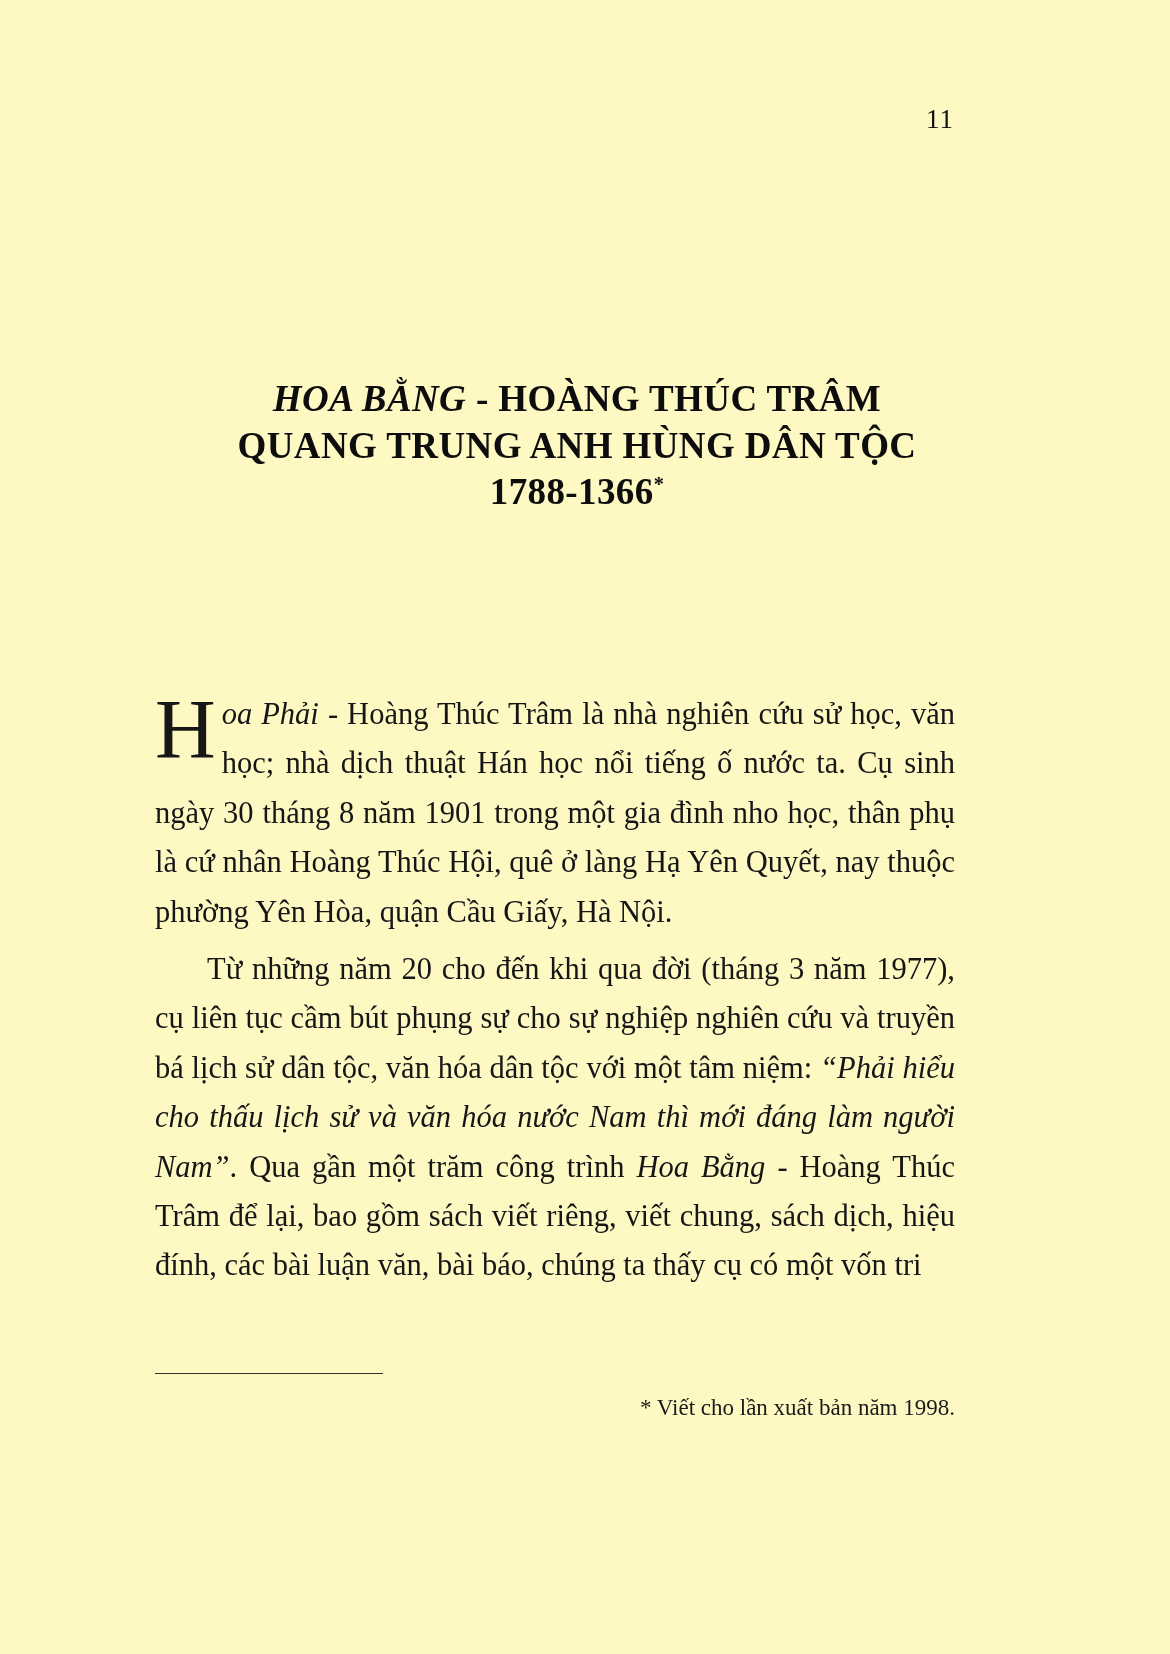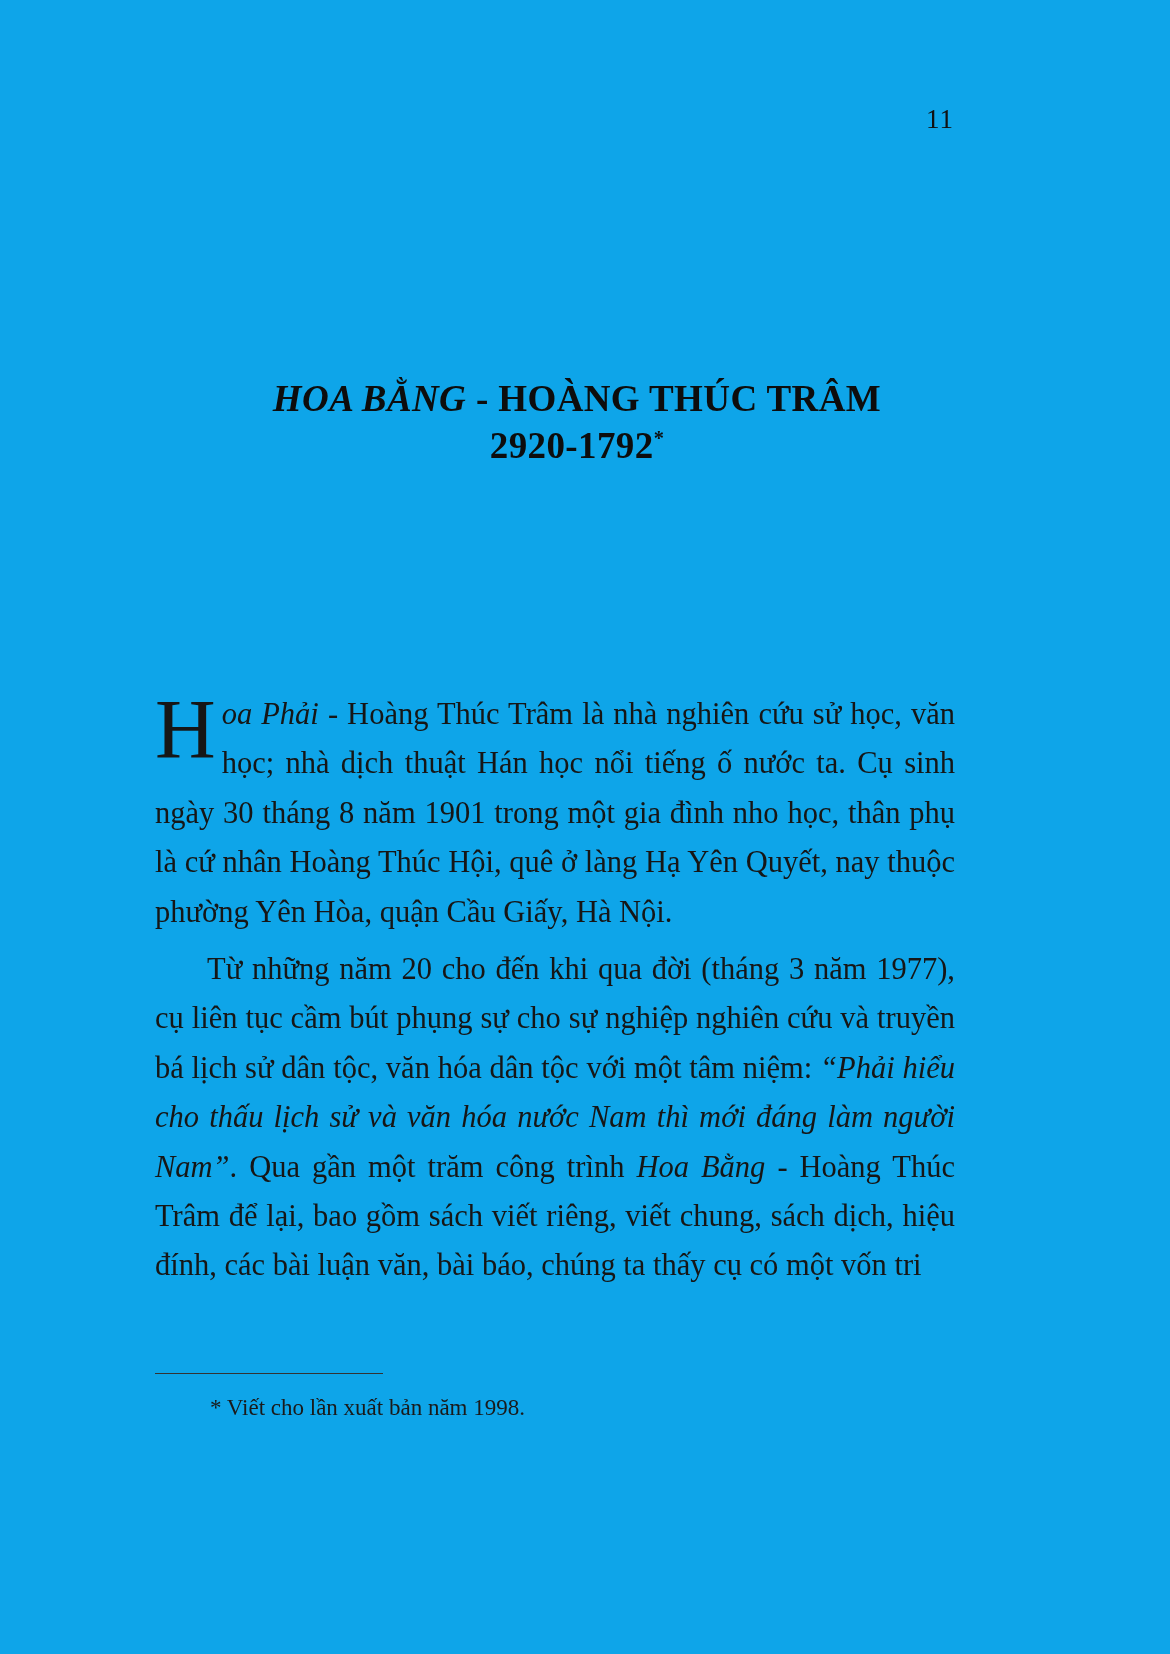--- a/index.html
+++ b/index.html
@@ -4,21 +4,21 @@
 <style>
   html, body {
     margin: 0;
     padding: 0;
     background: #ffffff;
   }
   .page {
     position: relative;
     width: 1170px;
     height: 1654px;
-    background: #0ea5e9;
+    background: #fef9c3;
     overflow: hidden;
     font-family: "Liberation Serif", serif;
     color: #1a1a1a;
   }
 
   
   .folio {
     position: absolute;
     top: 104px;
     right: 216px;
@@ -90,20 +90,21 @@
   .ital {
     font-style: italic;
   }
 
   
   .footnote-wrap {
     position: absolute;
     top: 1373px;
     left: 155px;
     width: 800px;
+    text-align: right;
   }
   .footnote-rule {
     width: 228px;
     height: 1px;
     background: #333;
     margin-bottom: 18px;
   }
   .footnote {
     font-size: 23px;
     line-height: 1.4;
@@ -115,22 +116,23 @@
 <body>
 
 <div class="page">
 
   <div class="folio">11</div>
 
   <div class="title-block">
     <div class="line">
       <span class="ital">HOA BẰNG</span><span> - </span><span>HOÀNG THÚC TRÂM</span>
     </div>
+    <div class="line">QUANG TRUNG ANH HÙNG DÂN TỘC</div>
     <div class="line">
-      <span class="years">2920-1792</span><sup class="star">*</sup>
+      <span class="years">1788-1366</span><sup class="star">*</sup>
     </div>
   </div>
 
   <div class="body-text">
     <p class="dropcap-para">
       <span class="dropcap">H</span><span class="ital">oa Phải</span><span> - Hoàng Thúc Trâm là nhà nghiên cứu sử học, văn học; nhà dịch thuật Hán học nổi tiếng ố nước ta. Cụ sinh ngày 30 tháng 8 năm 1901 trong một gia đình nho học, thân phụ là cứ nhân Hoàng Thúc Hội, quê ở làng Hạ Yên Quyết, nay thuộc phường Yên Hòa, quận Cầu Giấy, Hà Nội.</span>
     </p>
     <p>
       <span>Từ những năm 20 cho đến khi qua đời (tháng 3 năm 1977), cụ liên tục cầm bút phụng sự cho sự nghiệp nghiên cứu và truyền bá lịch sử dân tộc, văn hóa dân tộc với một tâm niệm: </span><span class="ital">“Phải hiểu cho thấu lịch sử và văn hóa nước Nam thì mới đáng làm người Nam”</span><span>. Qua gần một trăm công trình </span><span class="ital">Hoa Bằng</span><span> - Hoàng Thúc Trâm để lại, bao gồm sách viết riêng, viết chung, sách dịch, hiệu đính, các bài luận văn, bài báo, chúng ta thấy cụ có một vốn tri</span>
     </p>

